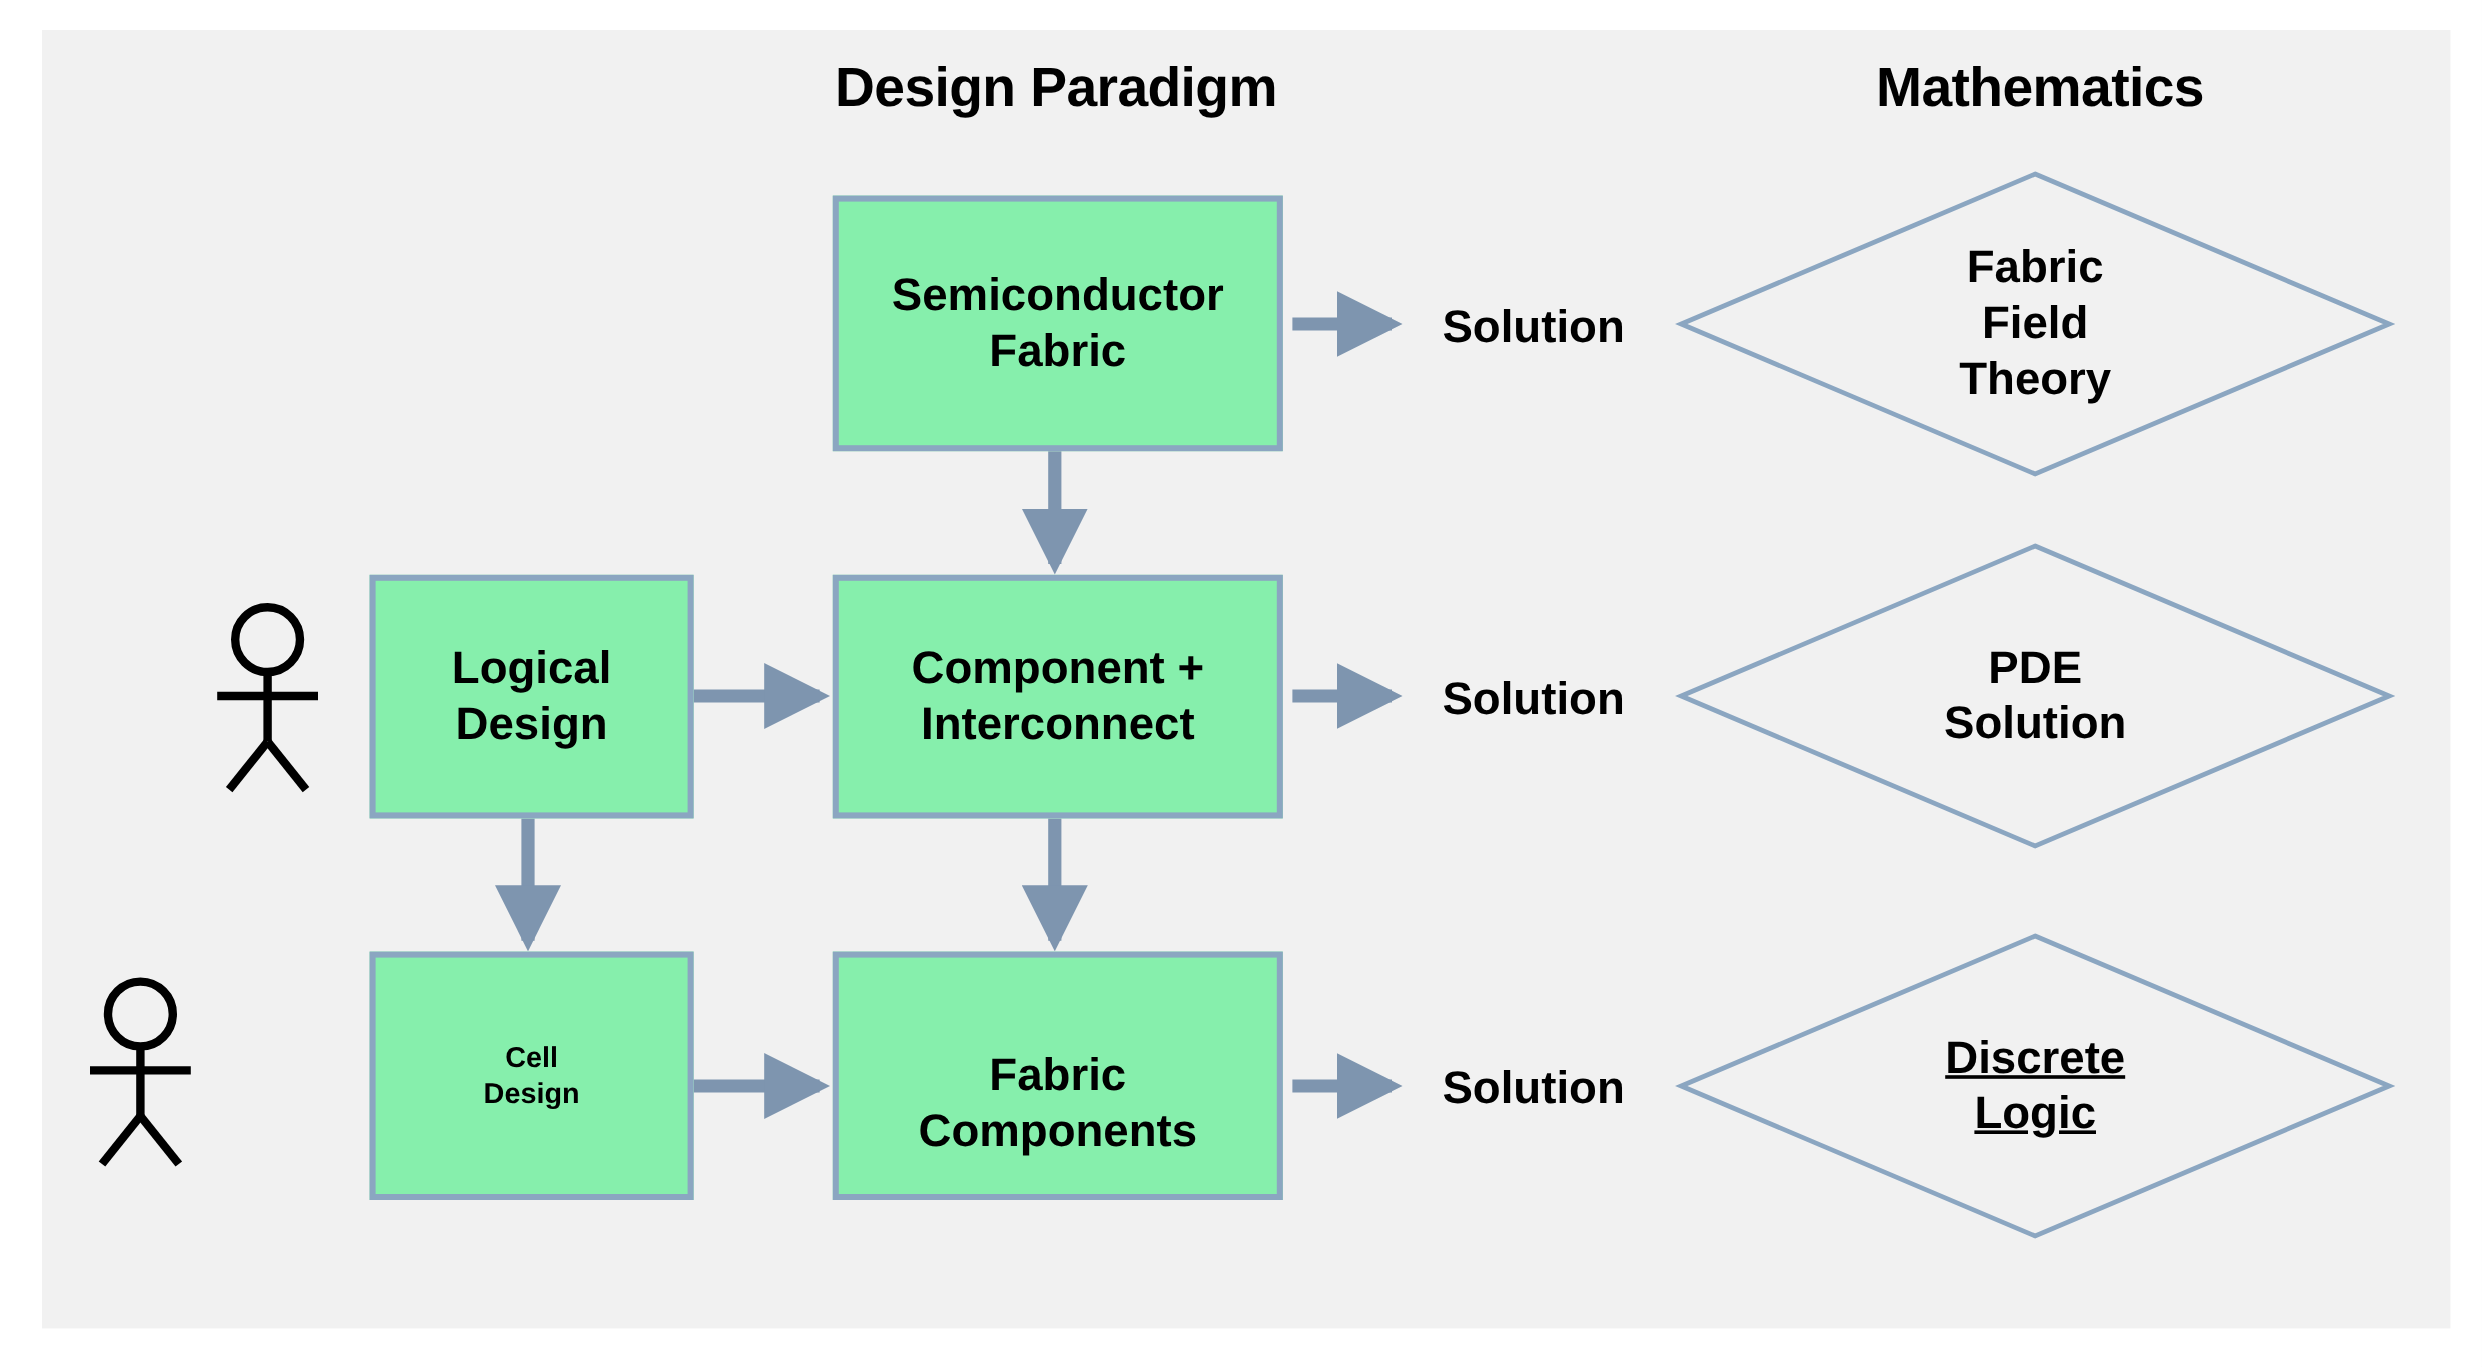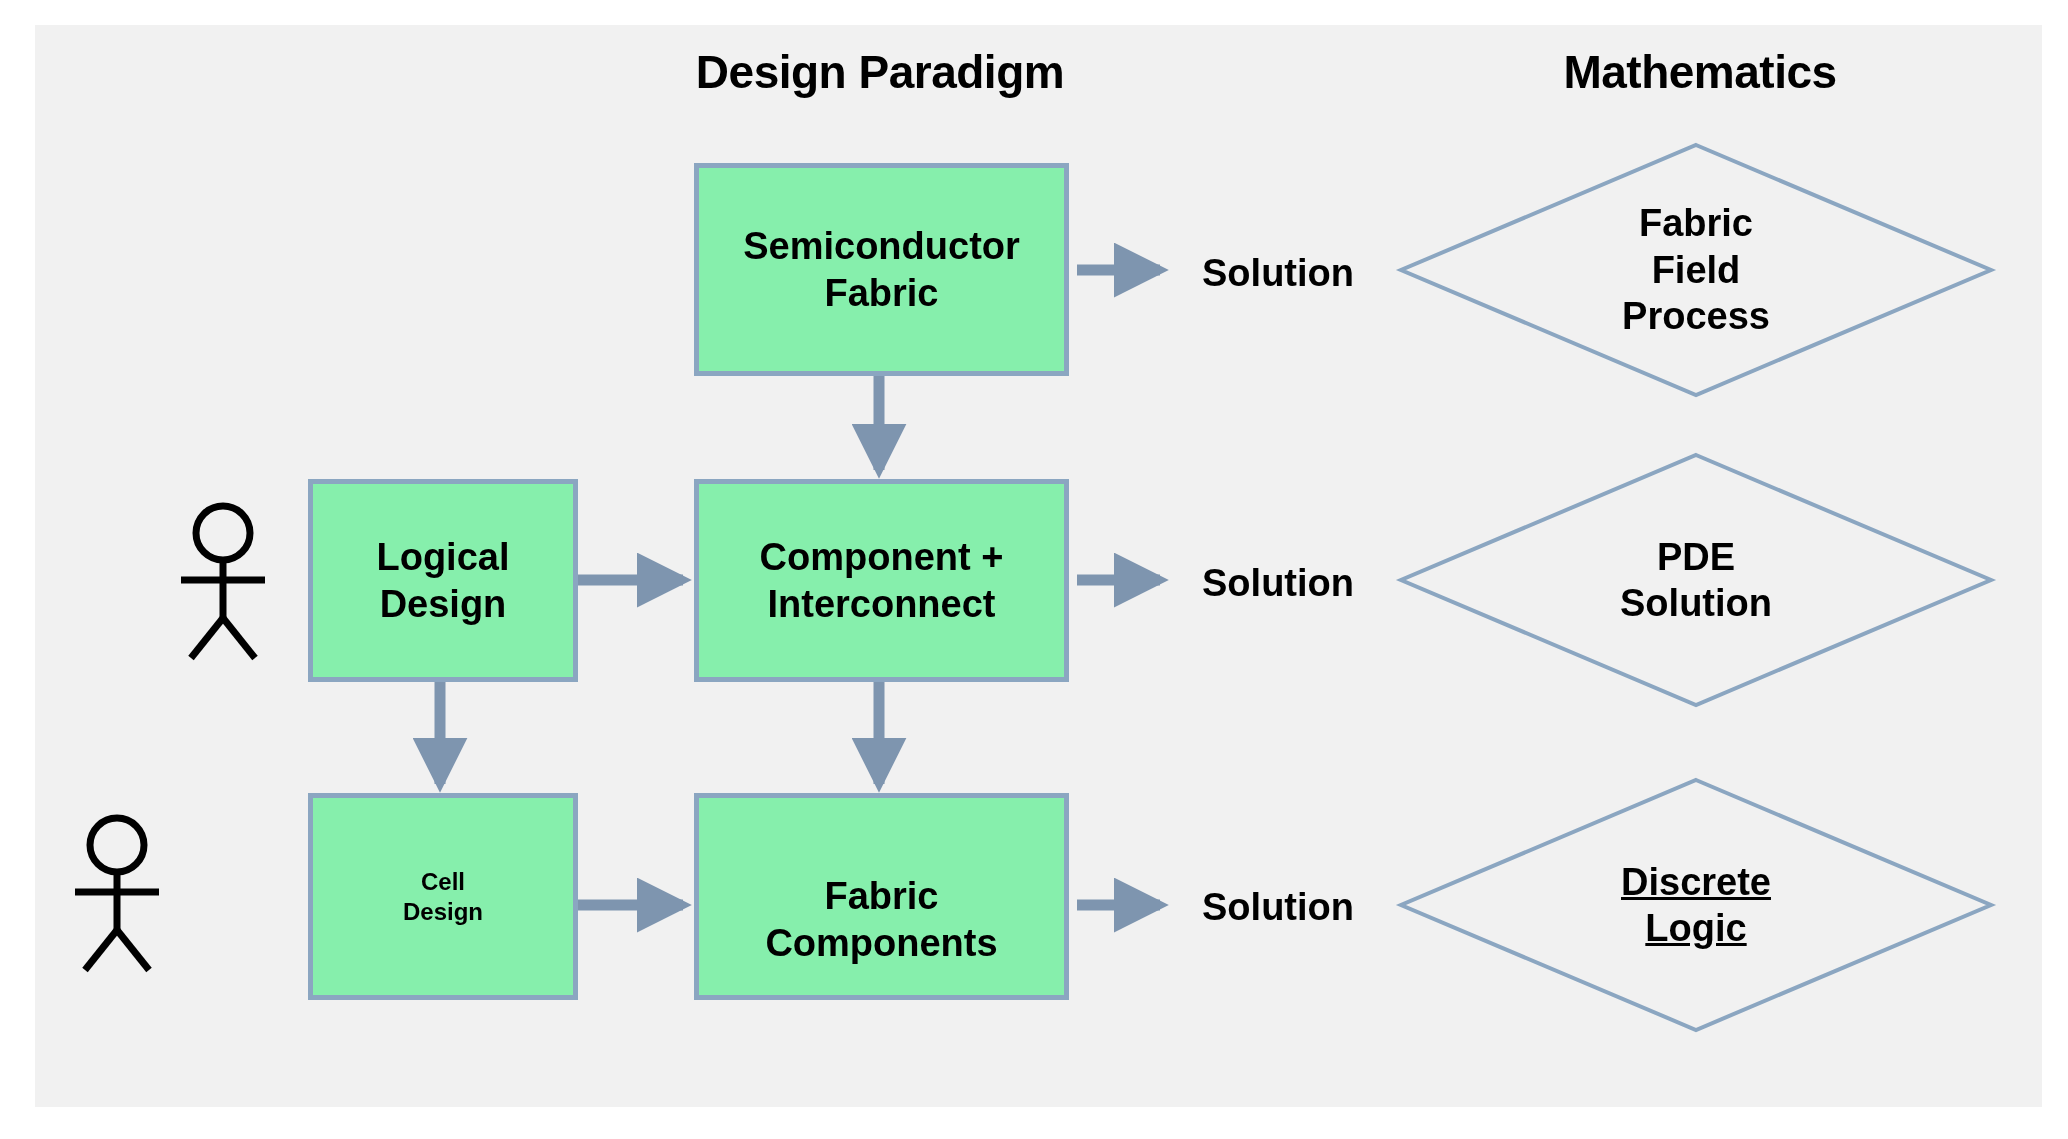--- a/index.html
+++ b/index.html
@@ -195,21 +195,21 @@
   <div class="solution-label" id="sol-bot">Solution</div>
 
   <div class="diamond-wrap" id="dia-maxwell">
     <svg viewBox="0 0 596 256" xmlns="http://www.w3.org/2000/svg">
       <polygon points="298,3 593,128 298,253 3,128" fill="#f1f1f1" stroke="#8ba6c1" stroke-width="4"></polygon>
     </svg>
     <div class="diamond-label">
       <div>
         <span>Fabric</span><br>
         <span>Field</span><br>
-        <span>Process</span>
+        <span>Theory</span>
       </div>
     </div>
   </div>
 
   <div class="diamond-wrap" id="dia-pde">
     <svg viewBox="0 0 596 256" xmlns="http://www.w3.org/2000/svg">
       <polygon points="298,3 593,128 298,253 3,128" fill="#f1f1f1" stroke="#8ba6c1" stroke-width="4"></polygon>
     </svg>
     <div class="diamond-label">
       <div>

